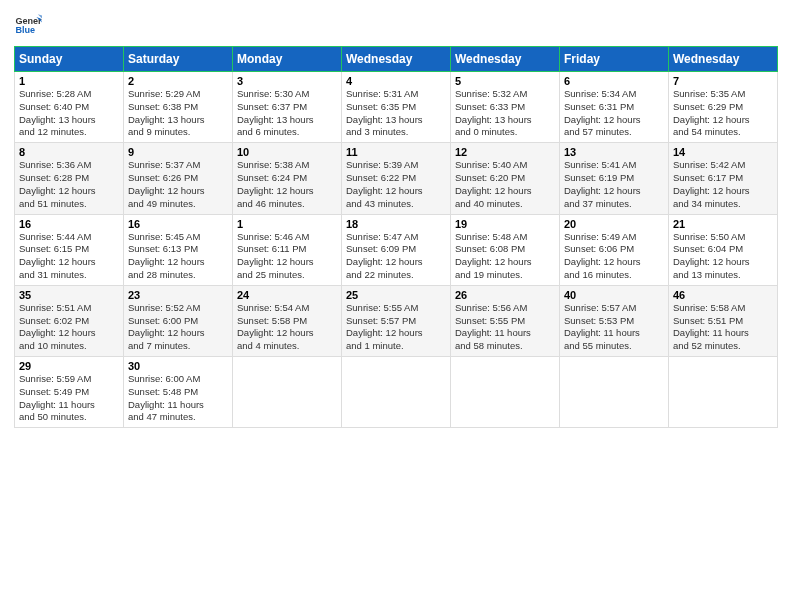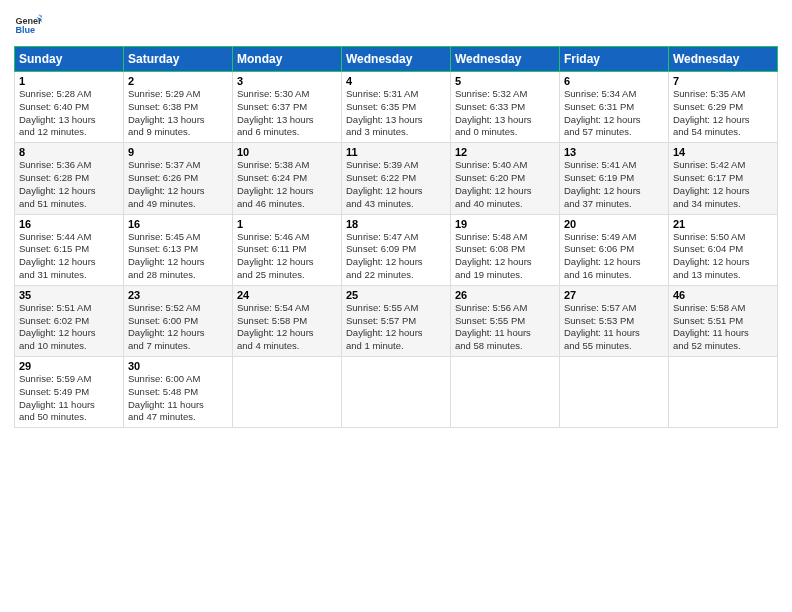--- a/index.html
+++ b/index.html
@@ -142,21 +142,21 @@
           <td><span class="day-num">19</span><span class="day-info">Sunrise: 5:48 AM<br>Sunset: 6:08 PM<br>Daylight: 12 hours<br>and 19 minutes.</span></td>
           <td><span class="day-num">20</span><span class="day-info">Sunrise: 5:49 AM<br>Sunset: 6:06 PM<br>Daylight: 12 hours<br>and 16 minutes.</span></td>
           <td><span class="day-num">21</span><span class="day-info">Sunrise: 5:50 AM<br>Sunset: 6:04 PM<br>Daylight: 12 hours<br>and 13 minutes.</span></td>
         </tr>
         <tr>
           <td><span class="day-num">35</span><span class="day-info">Sunrise: 5:51 AM<br>Sunset: 6:02 PM<br>Daylight: 12 hours<br>and 10 minutes.</span></td>
           <td><span class="day-num">23</span><span class="day-info">Sunrise: 5:52 AM<br>Sunset: 6:00 PM<br>Daylight: 12 hours<br>and 7 minutes.</span></td>
           <td><span class="day-num">24</span><span class="day-info">Sunrise: 5:54 AM<br>Sunset: 5:58 PM<br>Daylight: 12 hours<br>and 4 minutes.</span></td>
           <td><span class="day-num">25</span><span class="day-info">Sunrise: 5:55 AM<br>Sunset: 5:57 PM<br>Daylight: 12 hours<br>and 1 minute.</span></td>
           <td><span class="day-num">26</span><span class="day-info">Sunrise: 5:56 AM<br>Sunset: 5:55 PM<br>Daylight: 11 hours<br>and 58 minutes.</span></td>
-          <td><span class="day-num">27</span><span class="day-info">Sunrise: 5:57 AM<br>Sunset: 5:53 PM<br>Daylight: 11 hours<br>and 55 minutes.</span></td>
+          <td><span class="day-num">40</span><span class="day-info">Sunrise: 5:57 AM<br>Sunset: 5:53 PM<br>Daylight: 11 hours<br>and 55 minutes.</span></td>
           <td><span class="day-num">46</span><span class="day-info">Sunrise: 5:58 AM<br>Sunset: 5:51 PM<br>Daylight: 11 hours<br>and 52 minutes.</span></td>
         </tr>
         <tr>
           <td><span class="day-num">29</span><span class="day-info">Sunrise: 5:59 AM<br>Sunset: 5:49 PM<br>Daylight: 11 hours<br>and 50 minutes.</span></td>
           <td><span class="day-num">30</span><span class="day-info">Sunrise: 6:00 AM<br>Sunset: 5:48 PM<br>Daylight: 11 hours<br>and 47 minutes.</span></td>
           <td class="empty-cell"></td>
           <td class="empty-cell"></td>
           <td class="empty-cell"></td>
           <td class="empty-cell"></td>
           <td class="empty-cell"></td>

